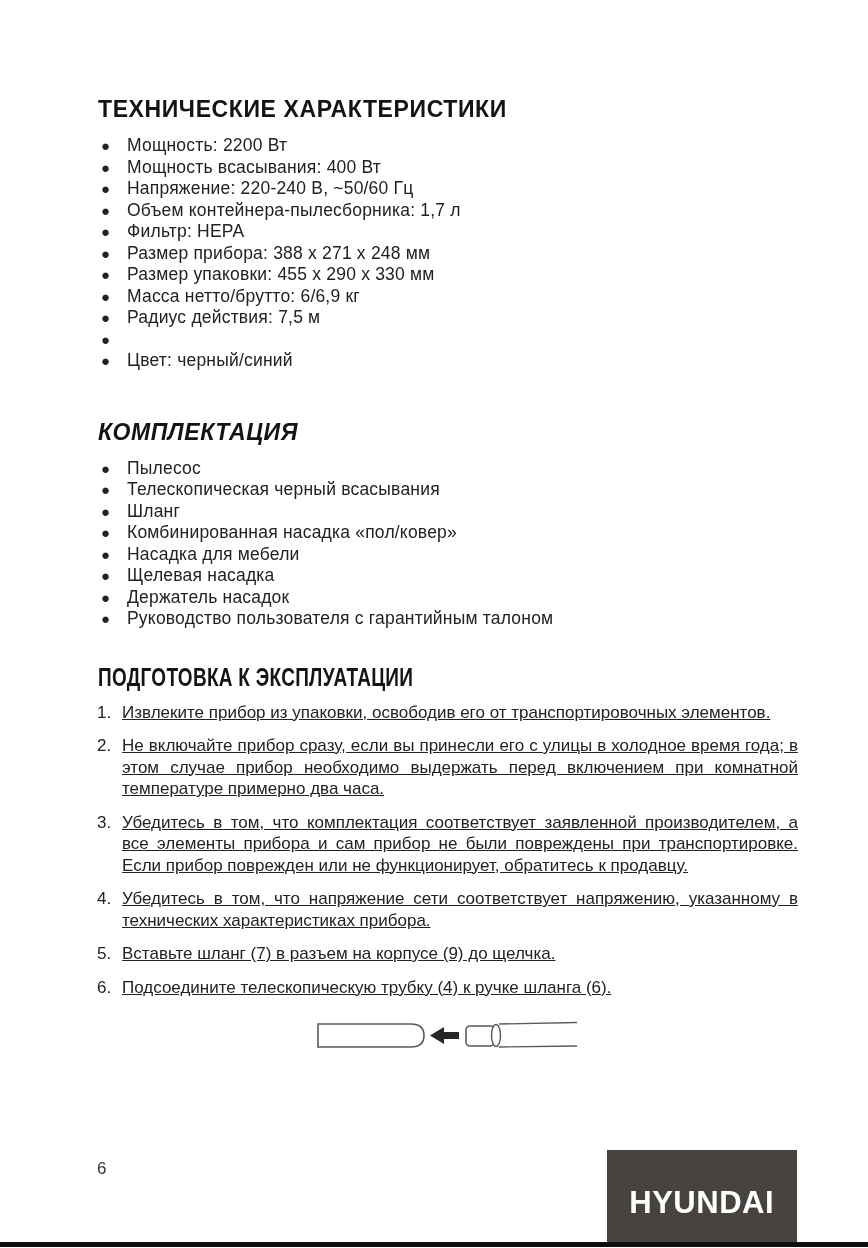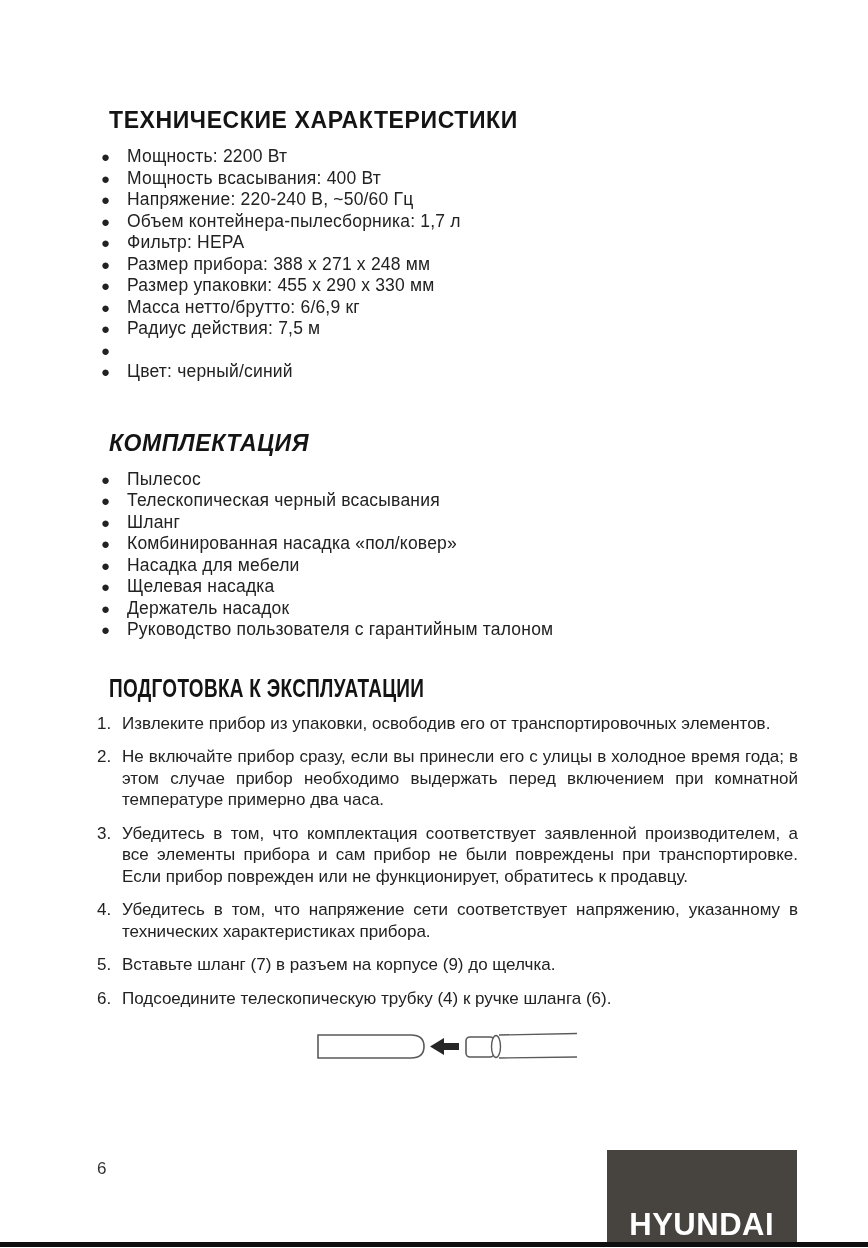--- a/index.html
+++ b/index.html
@@ -11,21 +11,21 @@
     font-family:"Liberation Sans","DejaVu Sans",sans-serif;
     color:#222222;
     overflow:hidden;
   }
   .content{
     position:absolute;
     left:97px;top:95px;
     width:701px;
   }
   h2.sec-title{
-    margin:12px;
+    margin:1px;
     font-size:23px;
     line-height:26px;
     font-weight:bold;
     letter-spacing:.6px;
     color:#141414;
   }
   h2.sec-title.first{margin-bottom:13px;}
   h2.sec-title.second{margin-top:47px;margin-bottom:13px;font-style:italic;}
   h2.sec-title.third{margin-top:34px;margin-bottom:11px;}
   .condensed{
@@ -51,40 +51,40 @@
   }
   ol.steps{list-style:none;margin:0;padding:0;}
   .step{
     display:flex;
     margin-bottom:12px;
     font-size:17px;
     line-height:21.5px;
   }
   .step:last-child{margin-bottom:0;}
   .step-num{flex:0 0 25px;}
-  .step-text{flex:1;text-align:justify;}
+  .step-text{flex:1;text-align:justify;text-decoration:underline;}
   .figure-wrap{
     margin-top:18px;
     margin-left:218px;
     width:264px;height:40px;
   }
   .pagenum{
     position:absolute;
     left:97px;top:1159px;
     font-size:17px;
     color:#333;
   }
   .brand-block{
     position:absolute;
     left:607px;top:1150px;
     width:190px;height:93px;
     background:#474440;
     display:flex;
     justify-content:center;
-    align-items:flex-end;
+    align-items:center;
   }
   .brand-text{
     margin-top:12px;
     color:#ffffff;
     font-size:32px;
     font-weight:bold;
     letter-spacing:.5px;
     transform:scaleX(.97);
     white-space:nowrap;
   }

